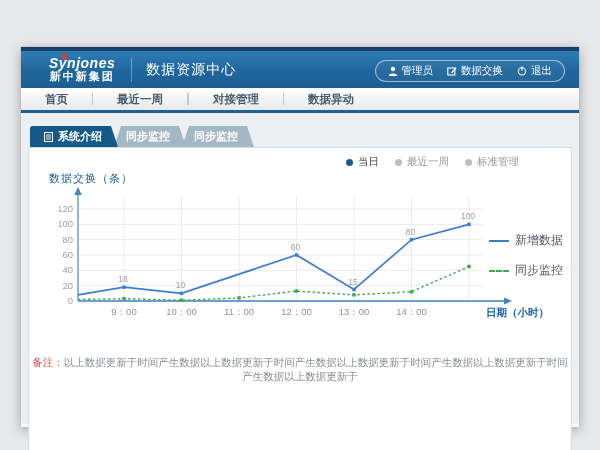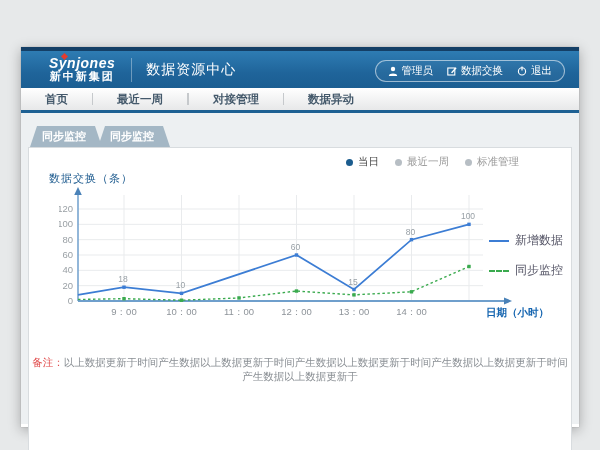--- a/index.html
+++ b/index.html
@@ -131,20 +131,29 @@
     <div class="nav-sep"></div>
     <div class="nav-sep"></div>
     <div class="nav-item">对接管理</div>
     <div class="nav-sep"></div>
     <div class="nav-item">数据异动</div>
   </div>
 
   <div class="content">
 
     <div class="tabs">
+      <div class="tab active">
+        <svg width="9" height="10" viewBox="0 0 9 10">
+          <rect x="0.5" y="0.5" width="8" height="9" fill="none" stroke="#fff" stroke-width="1"></rect>
+          <line x1="2" y1="3" x2="7" y2="3" stroke="#fff" stroke-width="0.9"></line>
+          <line x1="2" y1="5" x2="7" y2="5" stroke="#fff" stroke-width="0.9"></line>
+          <line x1="2" y1="7" x2="7" y2="7" stroke="#fff" stroke-width="0.9"></line>
+        </svg>
+        <span>系统介绍</span>
+      </div>
       <div class="tab">
         <span>同步监控</span>
       </div>
       <div class="tab">
         <span>同步监控</span>
       </div>
     </div>
 
     <div class="panel">
 

